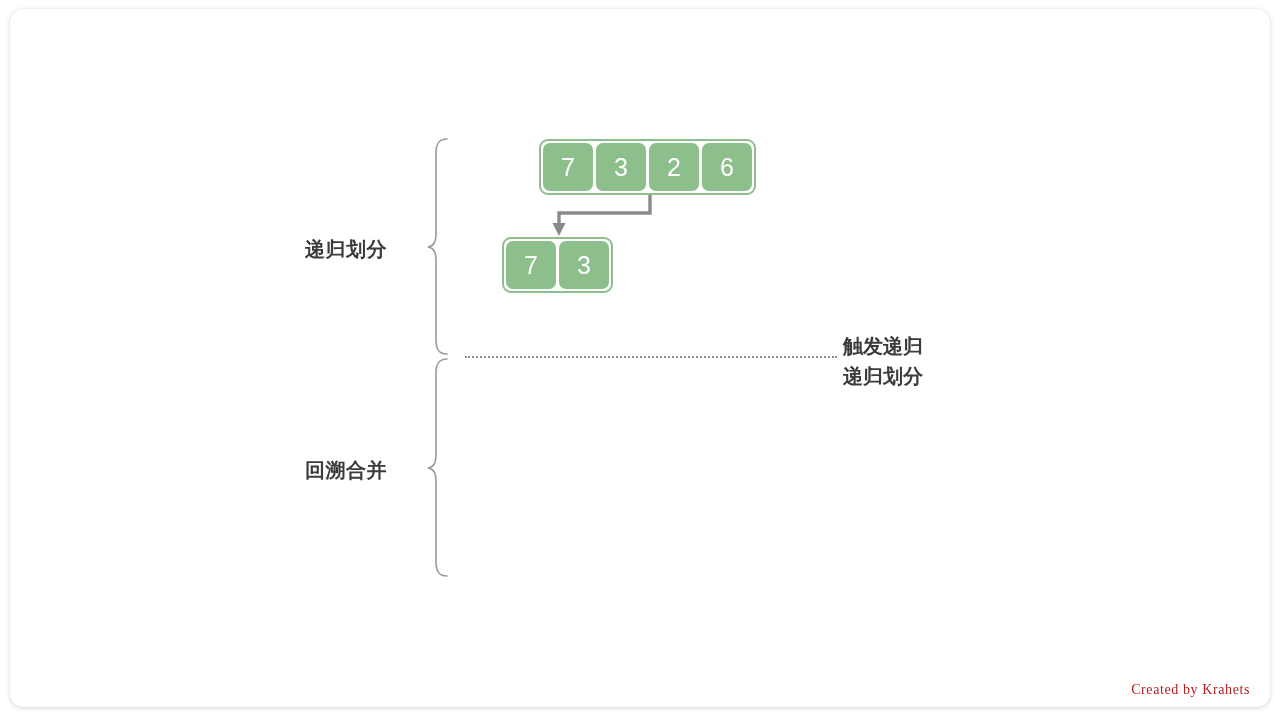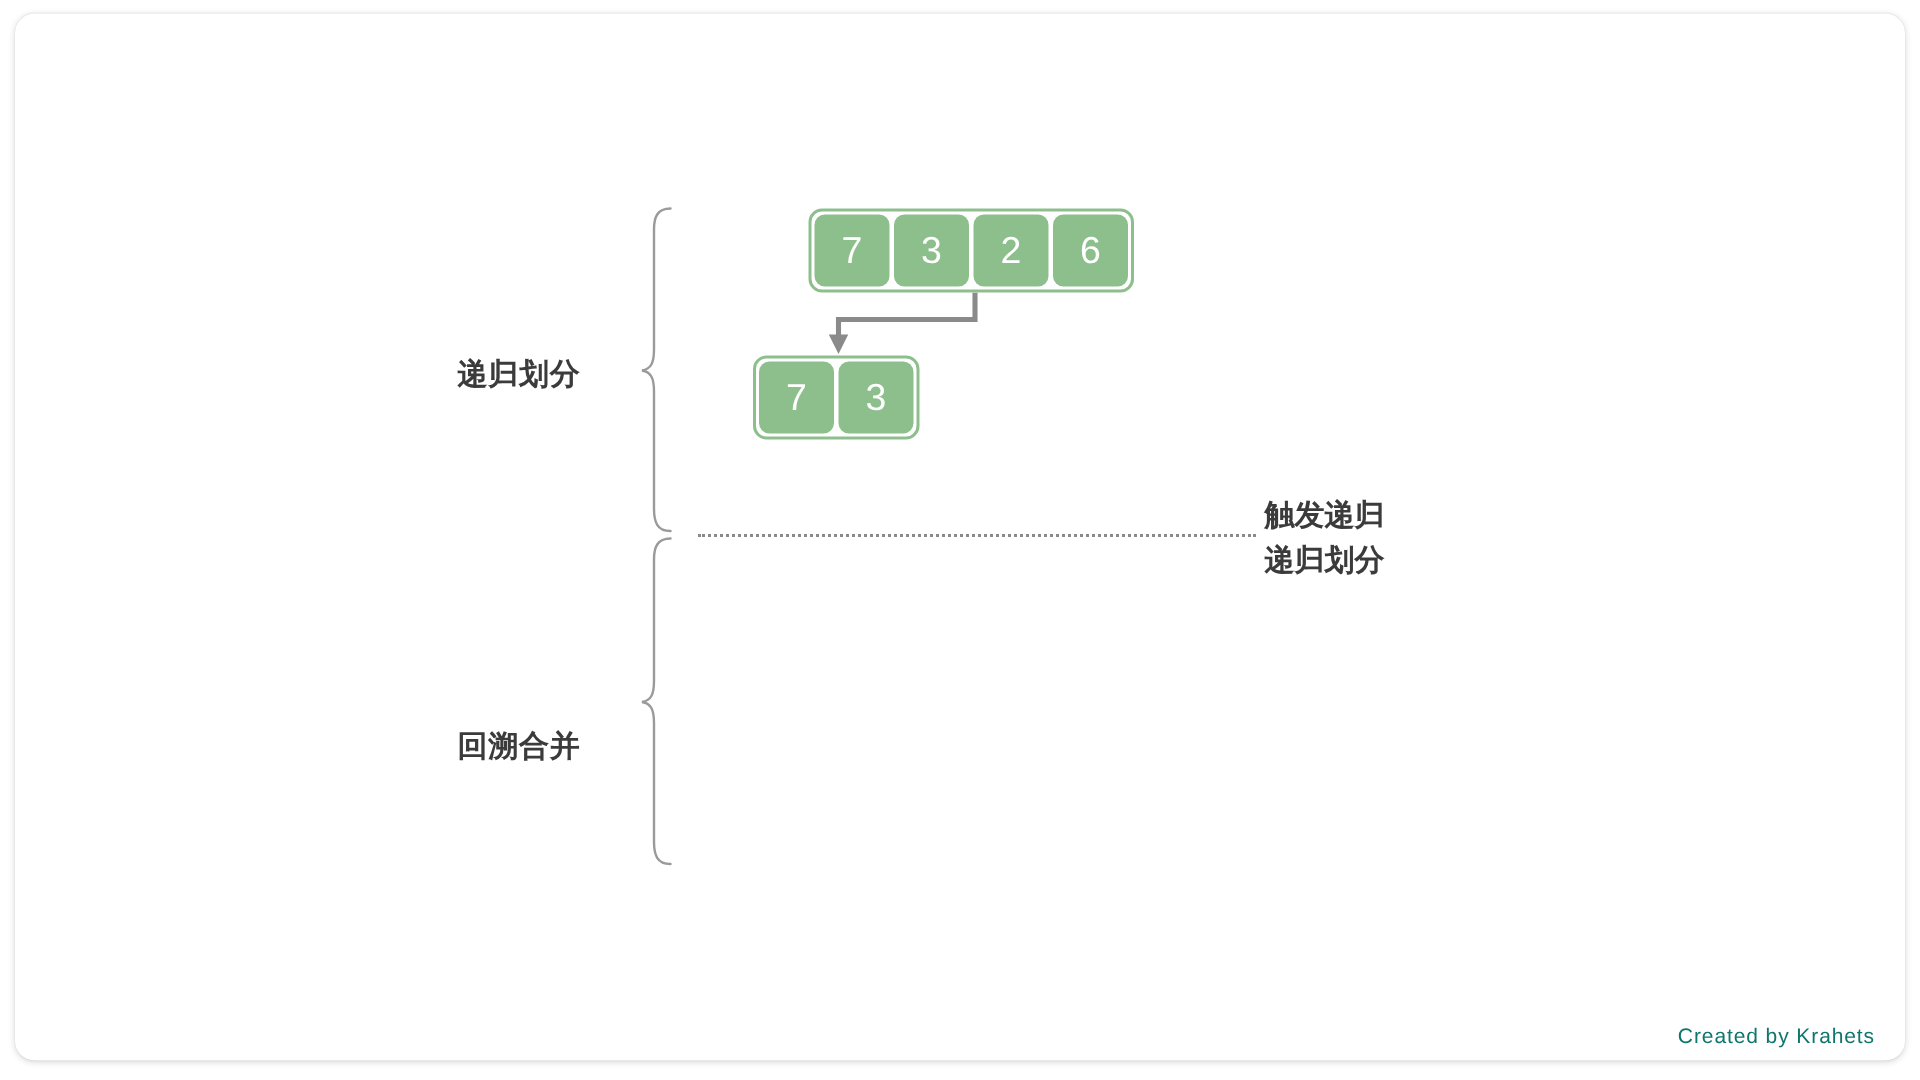--- a/index.html
+++ b/index.html
@@ -37,41 +37,40 @@
   .section-label {
     position: absolute;
     font-size: 20px;
     font-weight: bold;
     color: #3b3b3b;
     letter-spacing: 0.5px;
     white-space: nowrap;
     font-family: "Liberation Sans", "DejaVu Sans", sans-serif;
   }
   #label-divide { left: 305px; top: 236px; }
-  #label-merge  { left: 305px; top: 484px; text-align: center; }
+  #label-merge  { left: 305px; top: 457px; text-align: center; }
 
   
   .brace {
     position: absolute;
     left: 425px;
   }
   #brace-divide { top: 136px; }
   #brace-merge  { top: 355px; }
 
   
   #annotation {
     position: absolute;
     left: 843px;
     top: 331px;
     font-size: 20px;
     font-weight: bold;
     color: #3b3b3b;
     line-height: 30px;
     white-space: nowrap;
-    font-family: Liberation Mono, monospace;
   }
 
   
   #dotted-line {
     position: absolute;
     left: 465px;
     top: 356px;
     width: 372px;
     height: 2px;
     border-top: 2px dotted #8a8a8a;
@@ -108,23 +107,23 @@
     position: absolute;
     left: 548px;
     top: 195px;
   }
 
   
   #credit {
     position: absolute;
     right: 30px;
     bottom: 22px;
-    font-family: Liberation Sans, sans-serif;
+    font-family: Liberation Serif, serif;
     font-size: 14px;
-    color: #0f766e;
+    color: #b91c1c;
     letter-spacing: 0.6px;
     white-space: nowrap;
   }
 </style>
 </head>
 <body>
 
 <div id="stage">
   <div id="card"></div>
 

